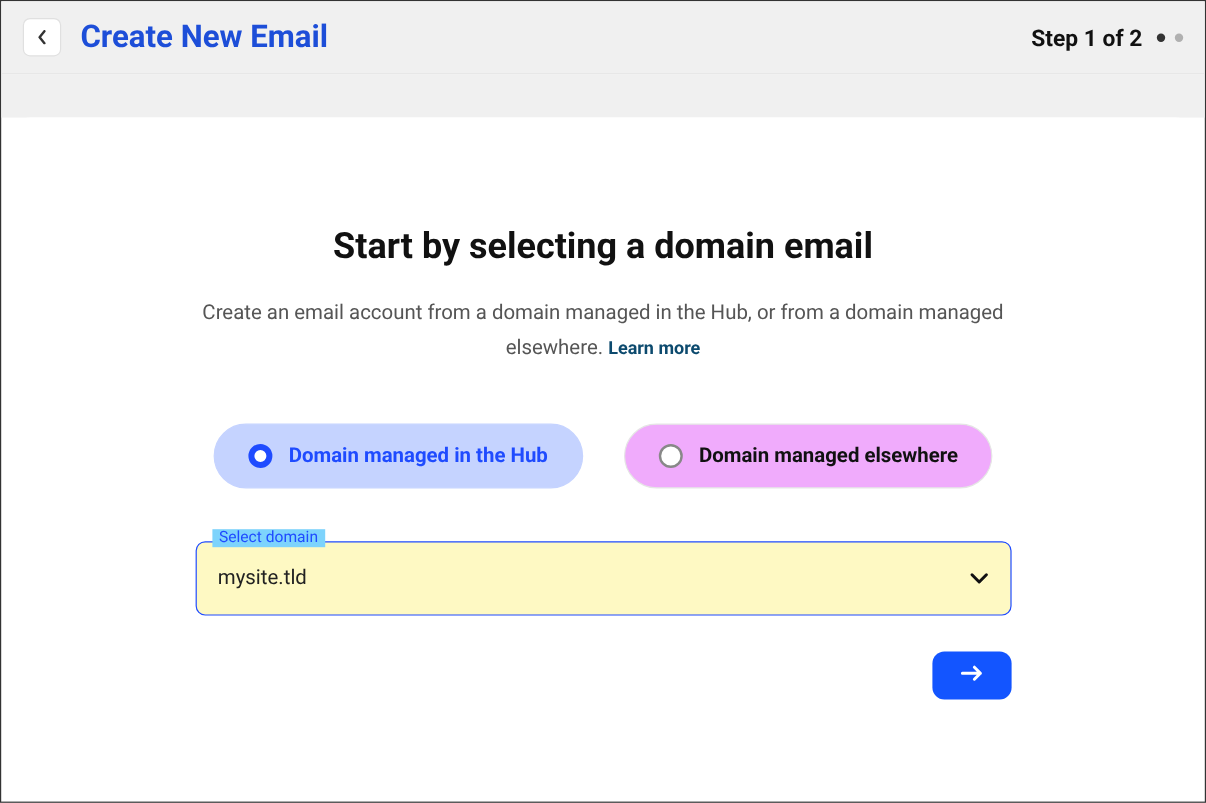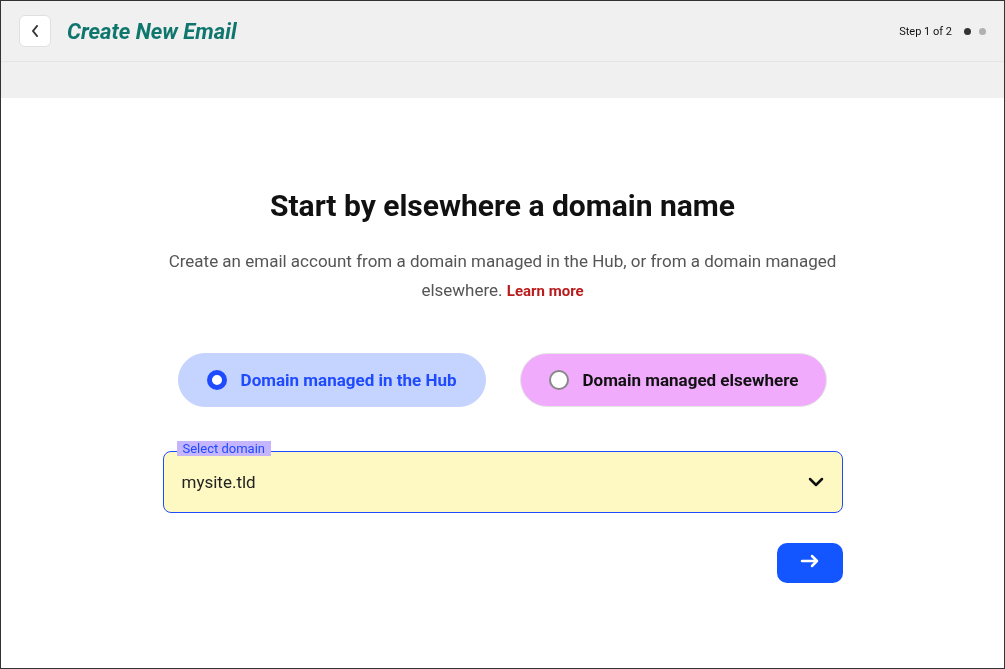--- a/index.html
+++ b/index.html
@@ -30,33 +30,32 @@
       border-radius: 6px;
       background: #fff;
       border: 1px solid #e0e0e0;
       display: flex;
       align-items: center;
       justify-content: center;
       cursor: pointer;
     }
     .back-btn svg { width: 10px; height: 12px; }
     .page-title {
-      font-size: 22px;
-      font-weight: 700;
-      color: #0f766e;
-      font-style: italic;
+      font-size: 26px;
+      font-weight: 700;
+      color: #1d4ed8;
     }
     .header-right {
       display: flex;
       align-items: center;
       gap: 12px;
     }
     .step-text {
-      font-size: 11px;
-      font-weight: 400;
+      font-size: 19px;
+      font-weight: 700;
       color: #111;
     }
     .step-dots {
       display: flex;
       gap: 8px;
       align-items: center;
     }
     .step-dot {
       width: 7px; height: 7px; border-radius: 50%; background: #b0b0b0;
     }
@@ -81,21 +80,21 @@
     }
     .sub-text {
       font-size: 17px;
       color: #555;
       text-align: center;
       line-height: 1.7;
       max-width: 740px;
       margin: 0 auto 48px auto;
     }
     .learn-more {
-      color: #b91c1c;
+      color: #0c4a6e;
       font-weight: 700;
       font-size: 15px;
       cursor: pointer;
       text-decoration: none;
     }
     .radio-row {
       display: flex;
       justify-content: center;
       gap: 34px;
       margin-bottom: 44px;
@@ -141,21 +140,21 @@
       display: flex;
       justify-content: space-between;
       align-items: center;
       cursor: pointer;
       background: #fef9c3;
     }
     .select-legend {
       position: absolute;
       top: -10px;
       left: 14px;
-      background: #c4b5fd;
+      background: #7dd3fc;
       padding: 0 6px;
       font-size: 13px;
       color: #1f4bff;
     }
     .select-value {
       font-size: 17px;
       color: #222;
     }
     .chev-down svg { width: 16px; height: 10px; }
     .footer-btn-row {
@@ -196,21 +195,21 @@
     <div class="step-dots">
       <div class="step-dot active"></div>
       <div class="step-dot"></div>
     </div>
   </div>
 </div>
 
 <div class="sub-header-gap"></div>
 
 <div class="card">
-  <h1 class="main-heading">Start by elsewhere a domain name</h1>
+  <h1 class="main-heading">Start by selecting a domain email</h1>
   <p class="sub-text">
     <span>Create an email account from a domain managed in the Hub, or from a domain managed elsewhere. </span>
     <a class="learn-more">Learn more</a>
   </p>
 
   <div class="radio-row">
     <div class="radio-pill selected">
       <div class="radio-circle"></div>
       <div class="radio-label">Domain managed in the Hub</div>
     </div>

